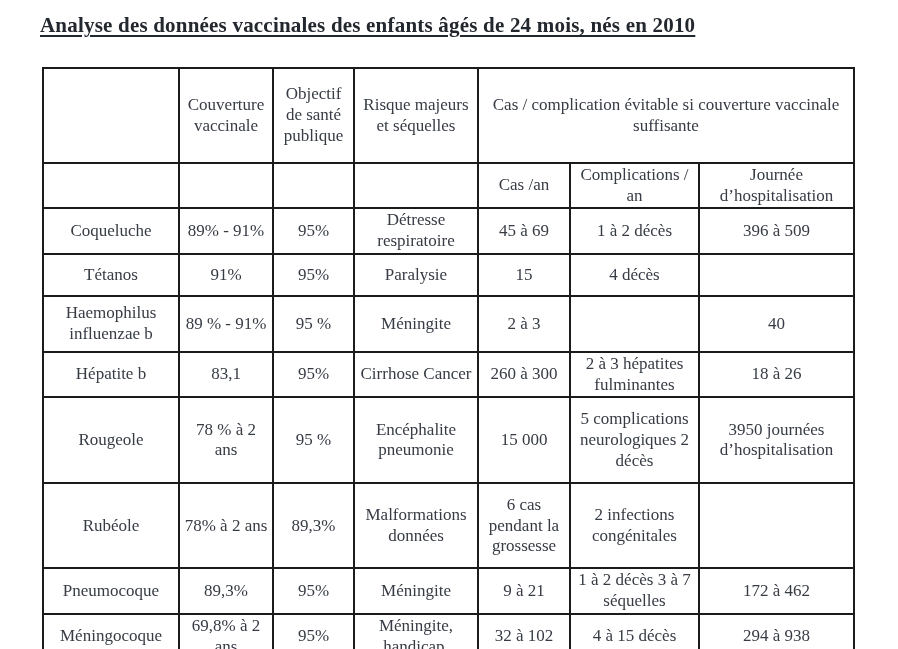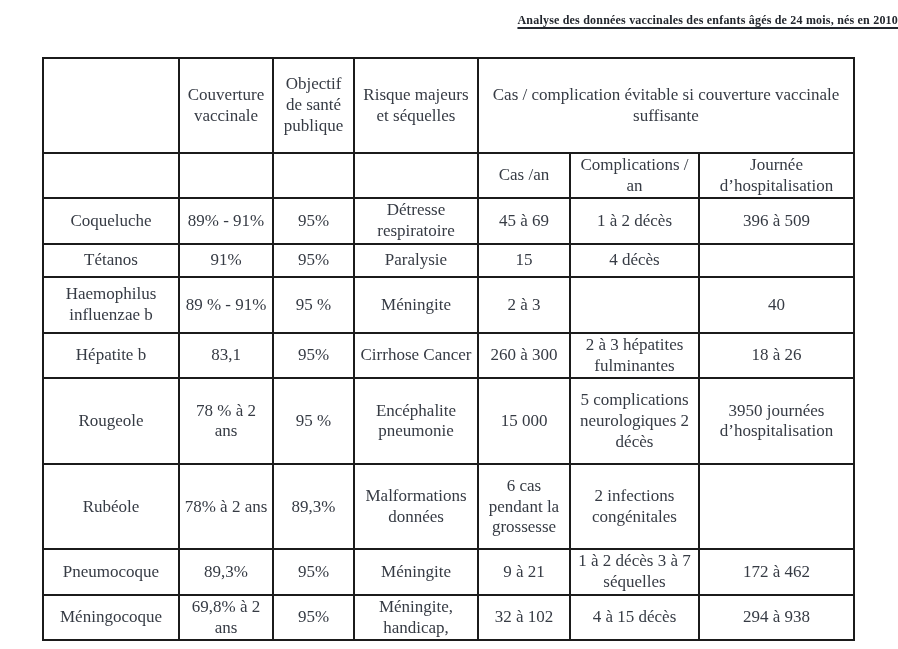--- a/index.html
+++ b/index.html
@@ -13,23 +13,23 @@
     font-family: "Liberation Serif", serif;
     color: #363b44;
     overflow: hidden;
   }
   .page {
     width: 898px;
     height: 649px;
     background: #ffffff;
   }
   .page-title {
-    text-align: right;
+    text-align: left;
     padding-top: 13px;
-    font-size: 12px;
+    font-size: 21px;
     font-weight: bold;
     text-decoration: underline;
     text-underline-offset: 3px;
     text-decoration-thickness: 2px;
     color: #23272e;
     letter-spacing: 0.2px;
     margin-left: 40px;
   }
   table.vax {
     border-collapse: collapse;
@@ -53,21 +53,21 @@
   col.c2 { width: 94px;  }
   col.c3 { width: 81px;  }
   col.c4 { width: 124px; }
   col.c5 { width: 92px;  }
   col.c6 { width: 129px; }
   col.c7 { width: 155px; }
   
   thead tr.h1 { height: 95px; }
   thead tr.h2 { height: 42px; font-family: Liberation Serif, serif; }
   tbody tr:nth-child(1) { height: 45px; border-radius: 18px; }
-  tbody tr:nth-child(2) { height: 33px; }
+  tbody tr:nth-child(2) { height: 42px; }
   tbody tr:nth-child(3) { height: 56px; }
   tbody tr:nth-child(4) { height: 40px; }
   tbody tr:nth-child(5) { height: 86px; }
   tbody tr:nth-child(6) { height: 85px; }
   tbody tr:nth-child(7) { height: 43px; margin-top: 44px; }
   tbody tr:nth-child(8) { height: 45px; }
   td.left-align { text-align: left; }
 </style>
 </head>
 <body>

